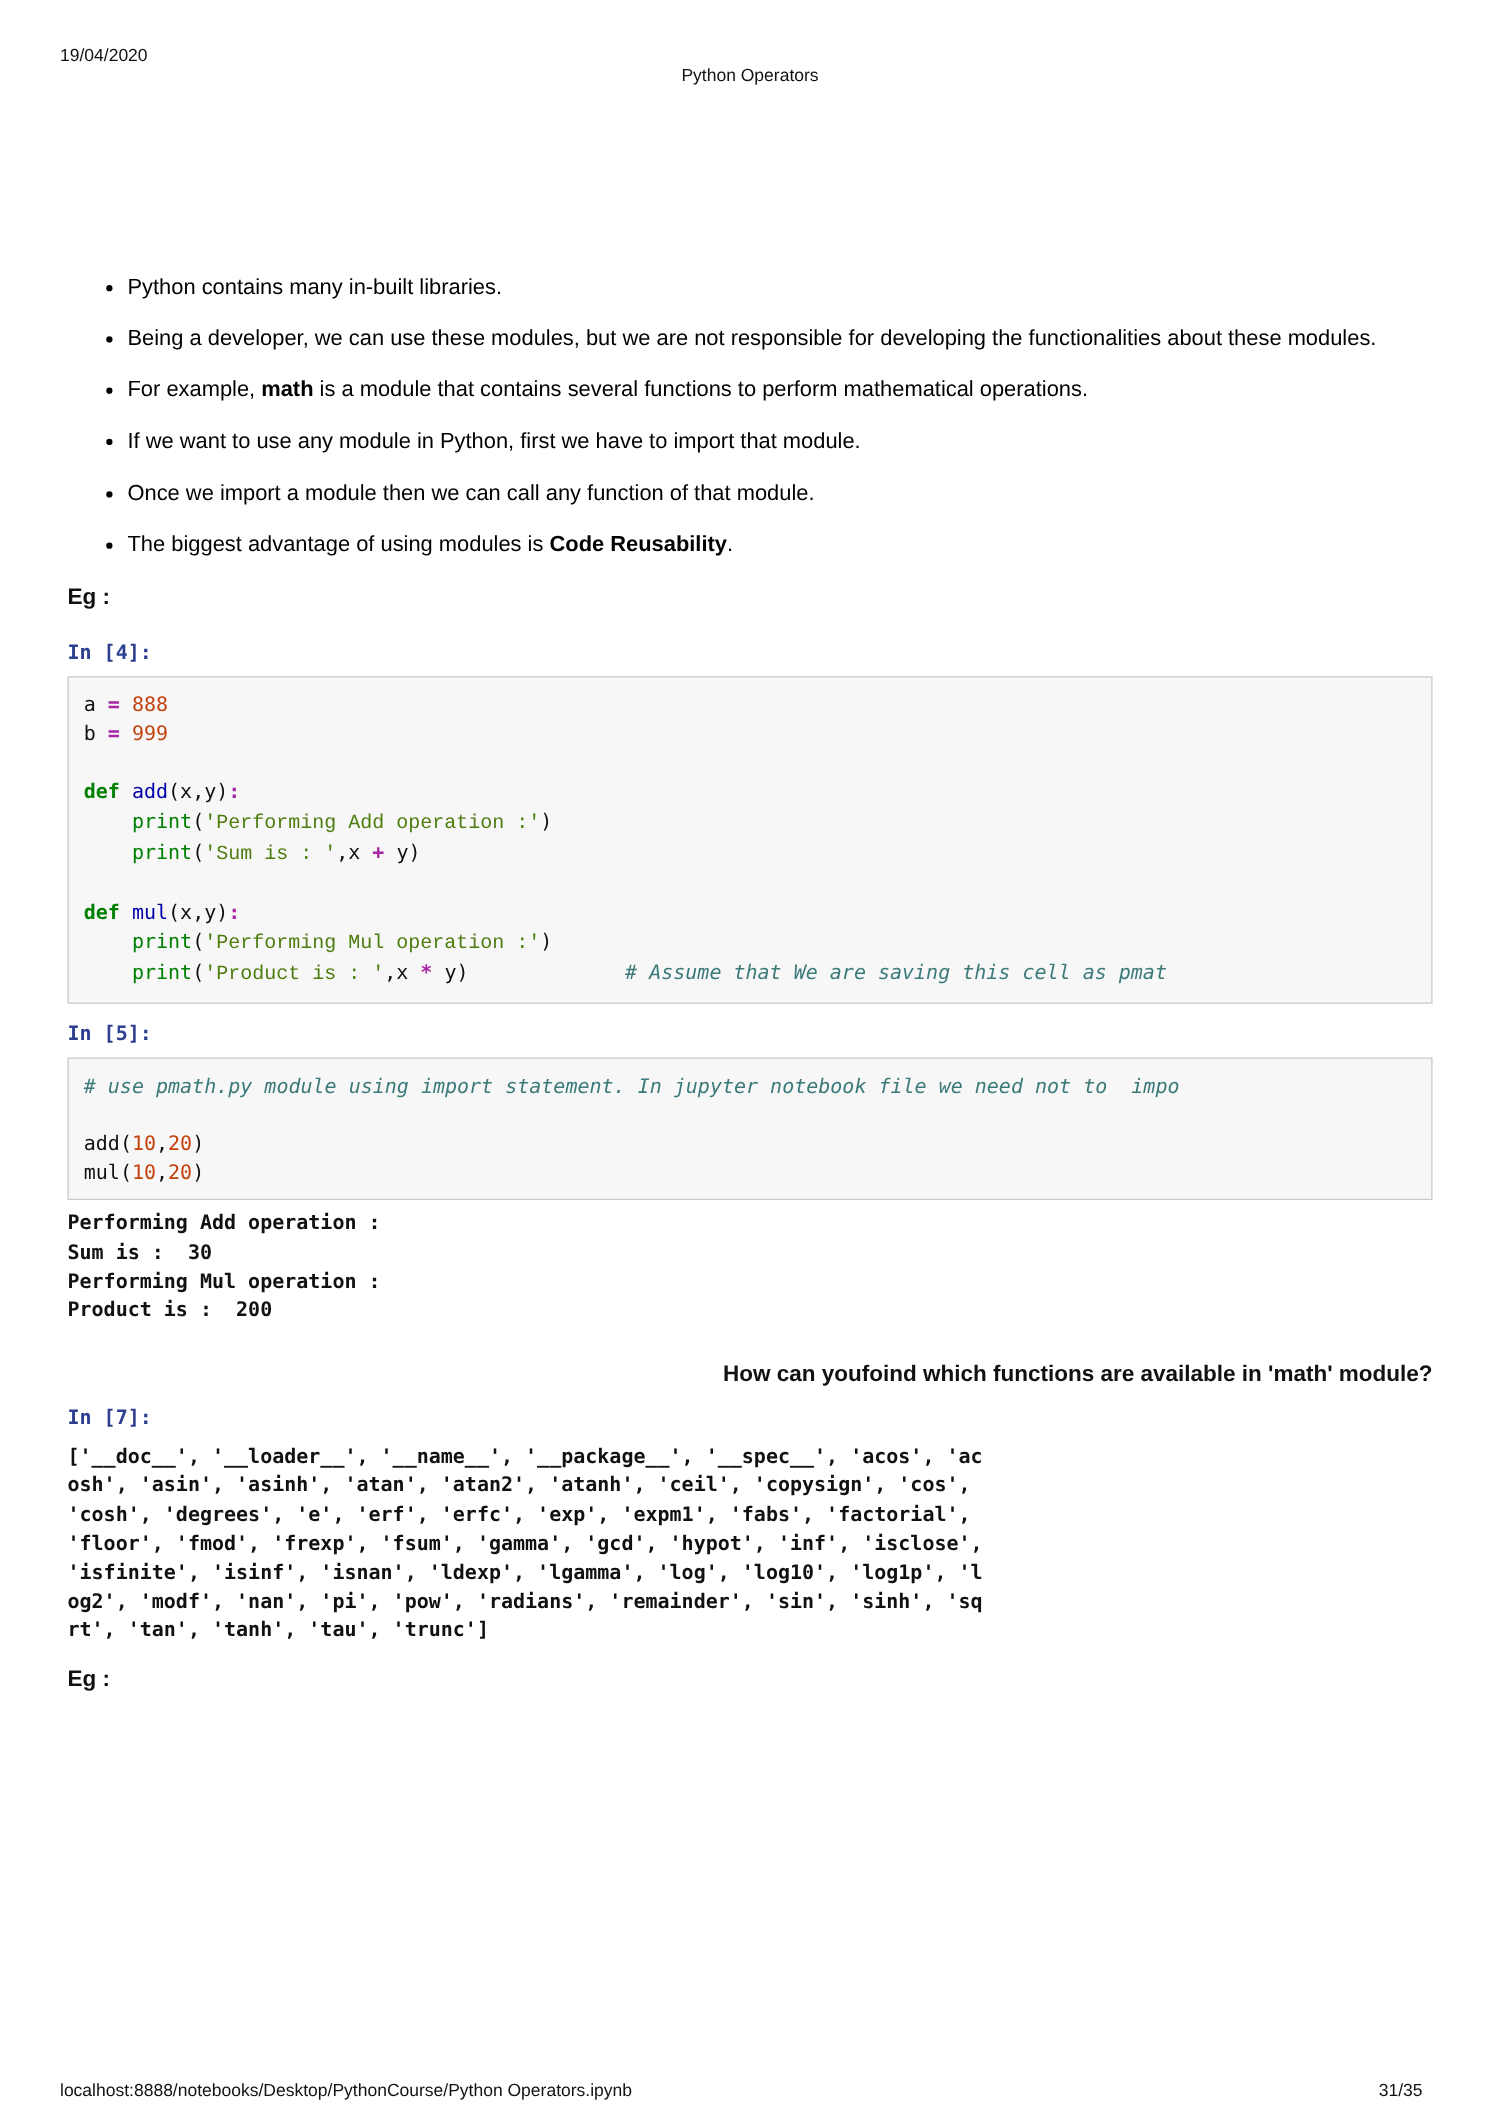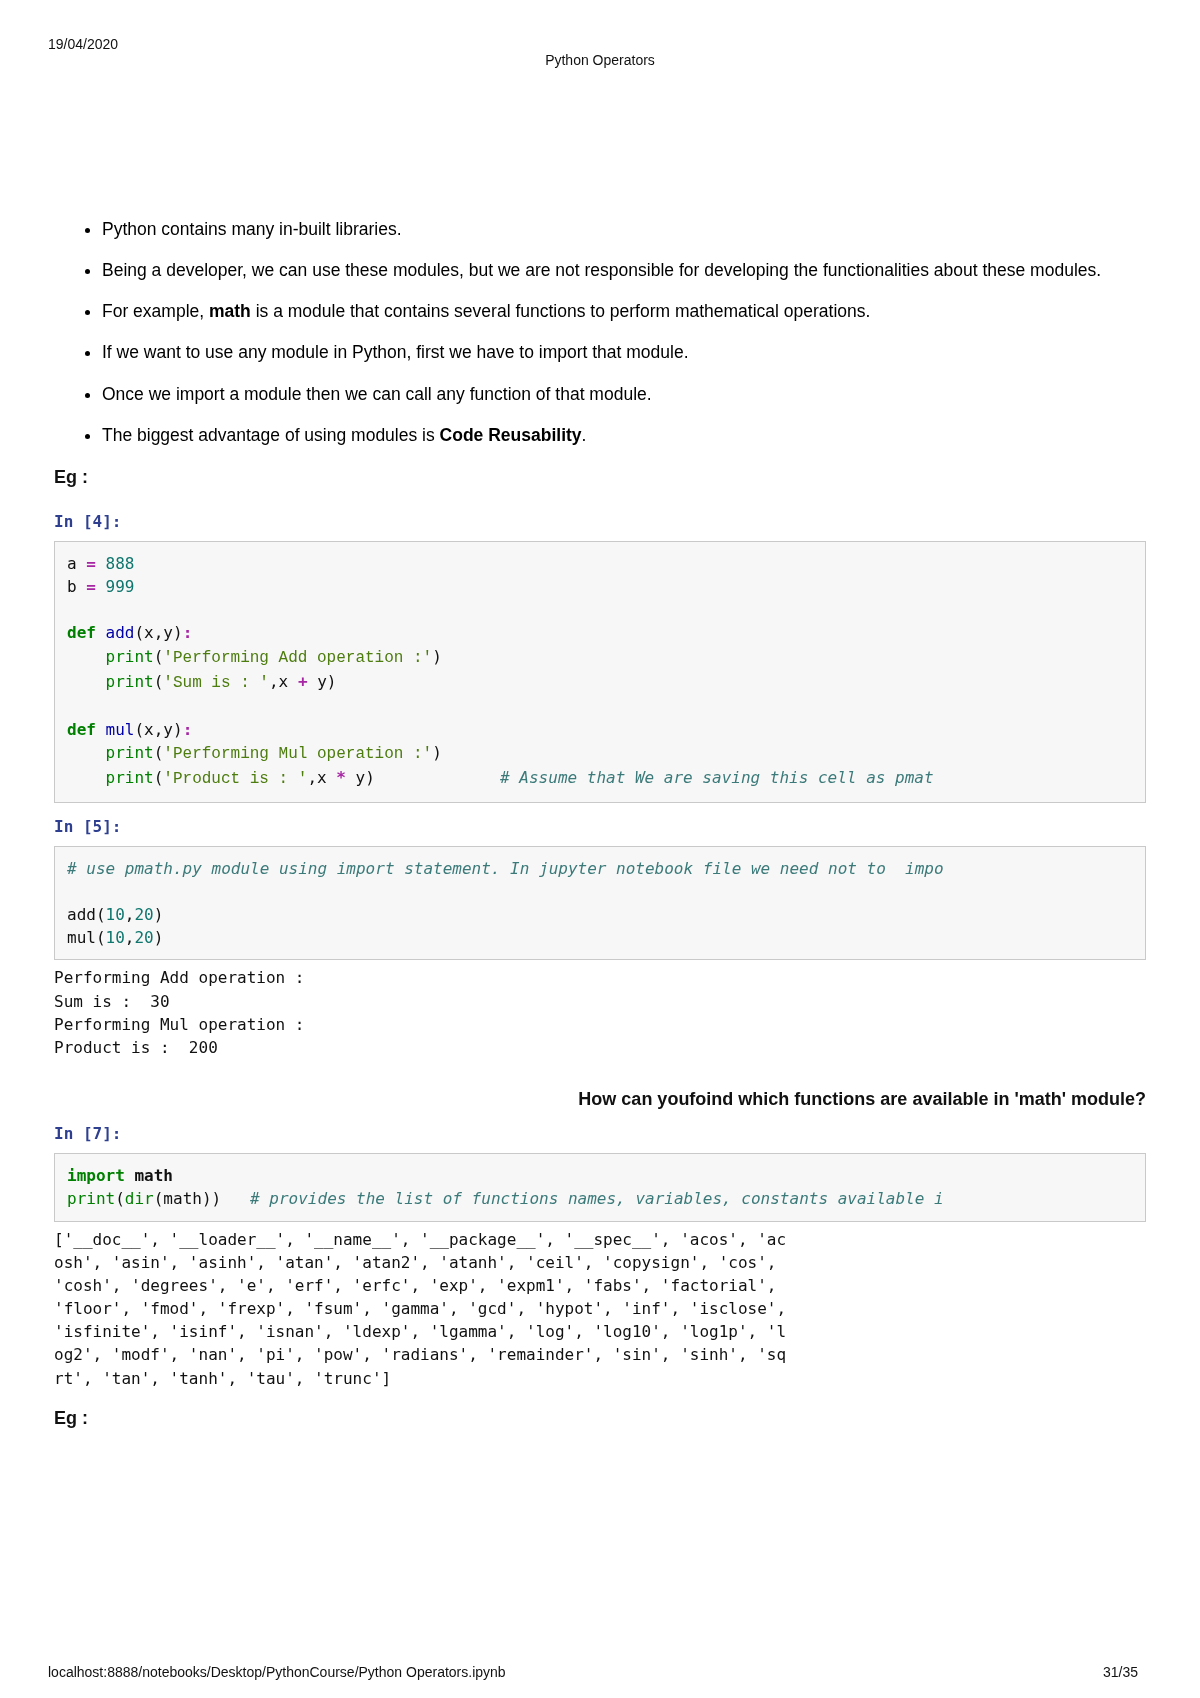--- a/index.html
+++ b/index.html
@@ -66,25 +66,26 @@
     white-space: pre;
     overflow: hidden;
     margin-bottom: 6px;
   }
   .output {
     font-family: "DejaVu Sans Mono", Menlo, Consolas, monospace;
     font-size: 16px;
     line-height: 1.45;
     white-space: pre;
     margin: 4px 0 10px 0;
+    font-weight: bold;
   }
   
   .kw { color: #008000; font-weight: bold; }   
   .op { color: #a626a4; font-weight: bold; }   
-  .num { color: #0f766e; }                      
+  .num { color: #c2410c; }                      
   .str { color: #4d7c0f; font-family: Liberation Mono, monospace; }                      
   .nm  { color: #0000a8; }                      
   .blt { color: #008000; }                      
   .cmt { color: #3c7a7a; font-style: italic; }  
   .b { font-weight: bold; }
   .footer {
     position: absolute;
     left: 48px;
     right: 62px;
     bottom: 18px;
@@ -144,22 +145,20 @@
 <span>add</span>(<span class="num">10</span>,<span class="num">20</span>)
 <span>mul</span>(<span class="num">10</span>,<span class="num">20</span>)</div>
     <div class="output">Performing Add operation :
 Sum is :  30
 Performing Mul operation :
 Product is :  200</div>
 
     <div class="section-h3">How can youfoind which functions are available in 'math' module?</div>
 
     <div class="cell-prompt">In [7]:</div>
-    <div class="code-cell"><span class="kw">import</span> <span class="b">math</span>
-<span class="blt">print</span>(<span class="blt">dir</span>(<span>math</span>))   <span class="cmt"># provides the list of functions names, variables, constants available i</span></div>
     <div class="output">['__doc__', '__loader__', '__name__', '__package__', '__spec__', 'acos', 'ac
 osh', 'asin', 'asinh', 'atan', 'atan2', 'atanh', 'ceil', 'copysign', 'cos',
 'cosh', 'degrees', 'e', 'erf', 'erfc', 'exp', 'expm1', 'fabs', 'factorial',
 'floor', 'fmod', 'frexp', 'fsum', 'gamma', 'gcd', 'hypot', 'inf', 'isclose',
 'isfinite', 'isinf', 'isnan', 'ldexp', 'lgamma', 'log', 'log10', 'log1p', 'l
 og2', 'modf', 'nan', 'pi', 'pow', 'radians', 'remainder', 'sin', 'sinh', 'sq
 rt', 'tan', 'tanh', 'tau', 'trunc']</div>
 
     <div class="eg">Eg :</div>
 

